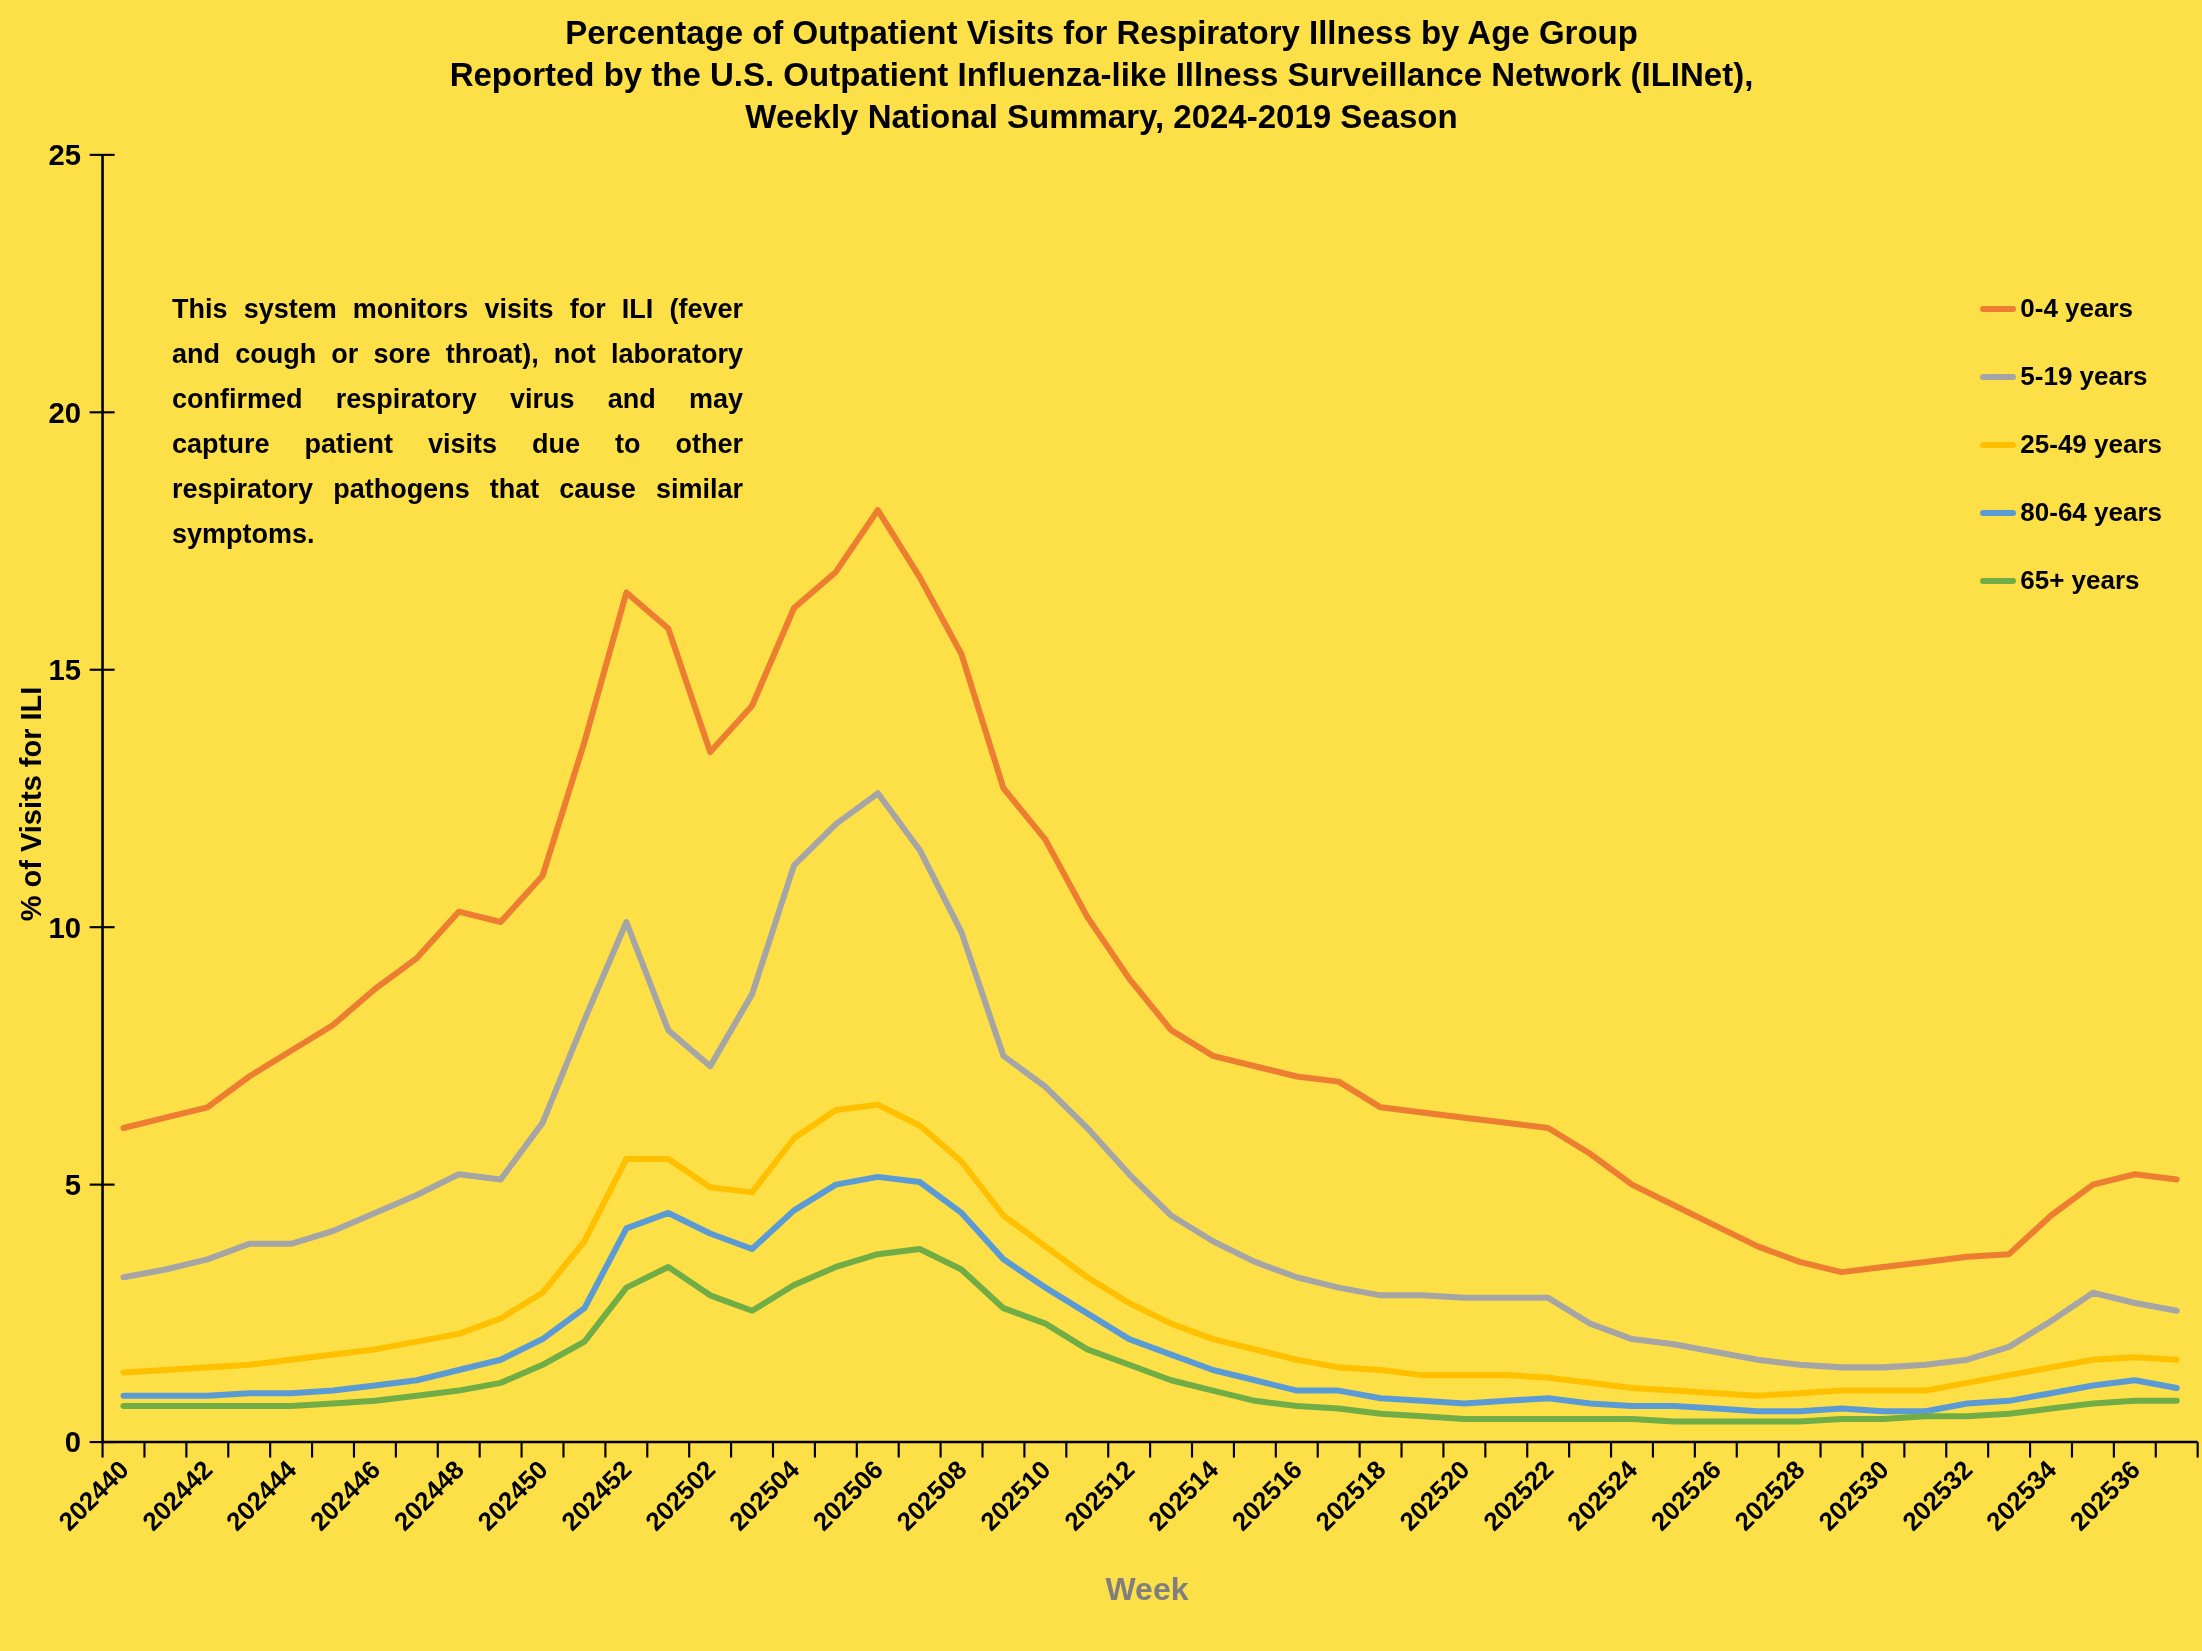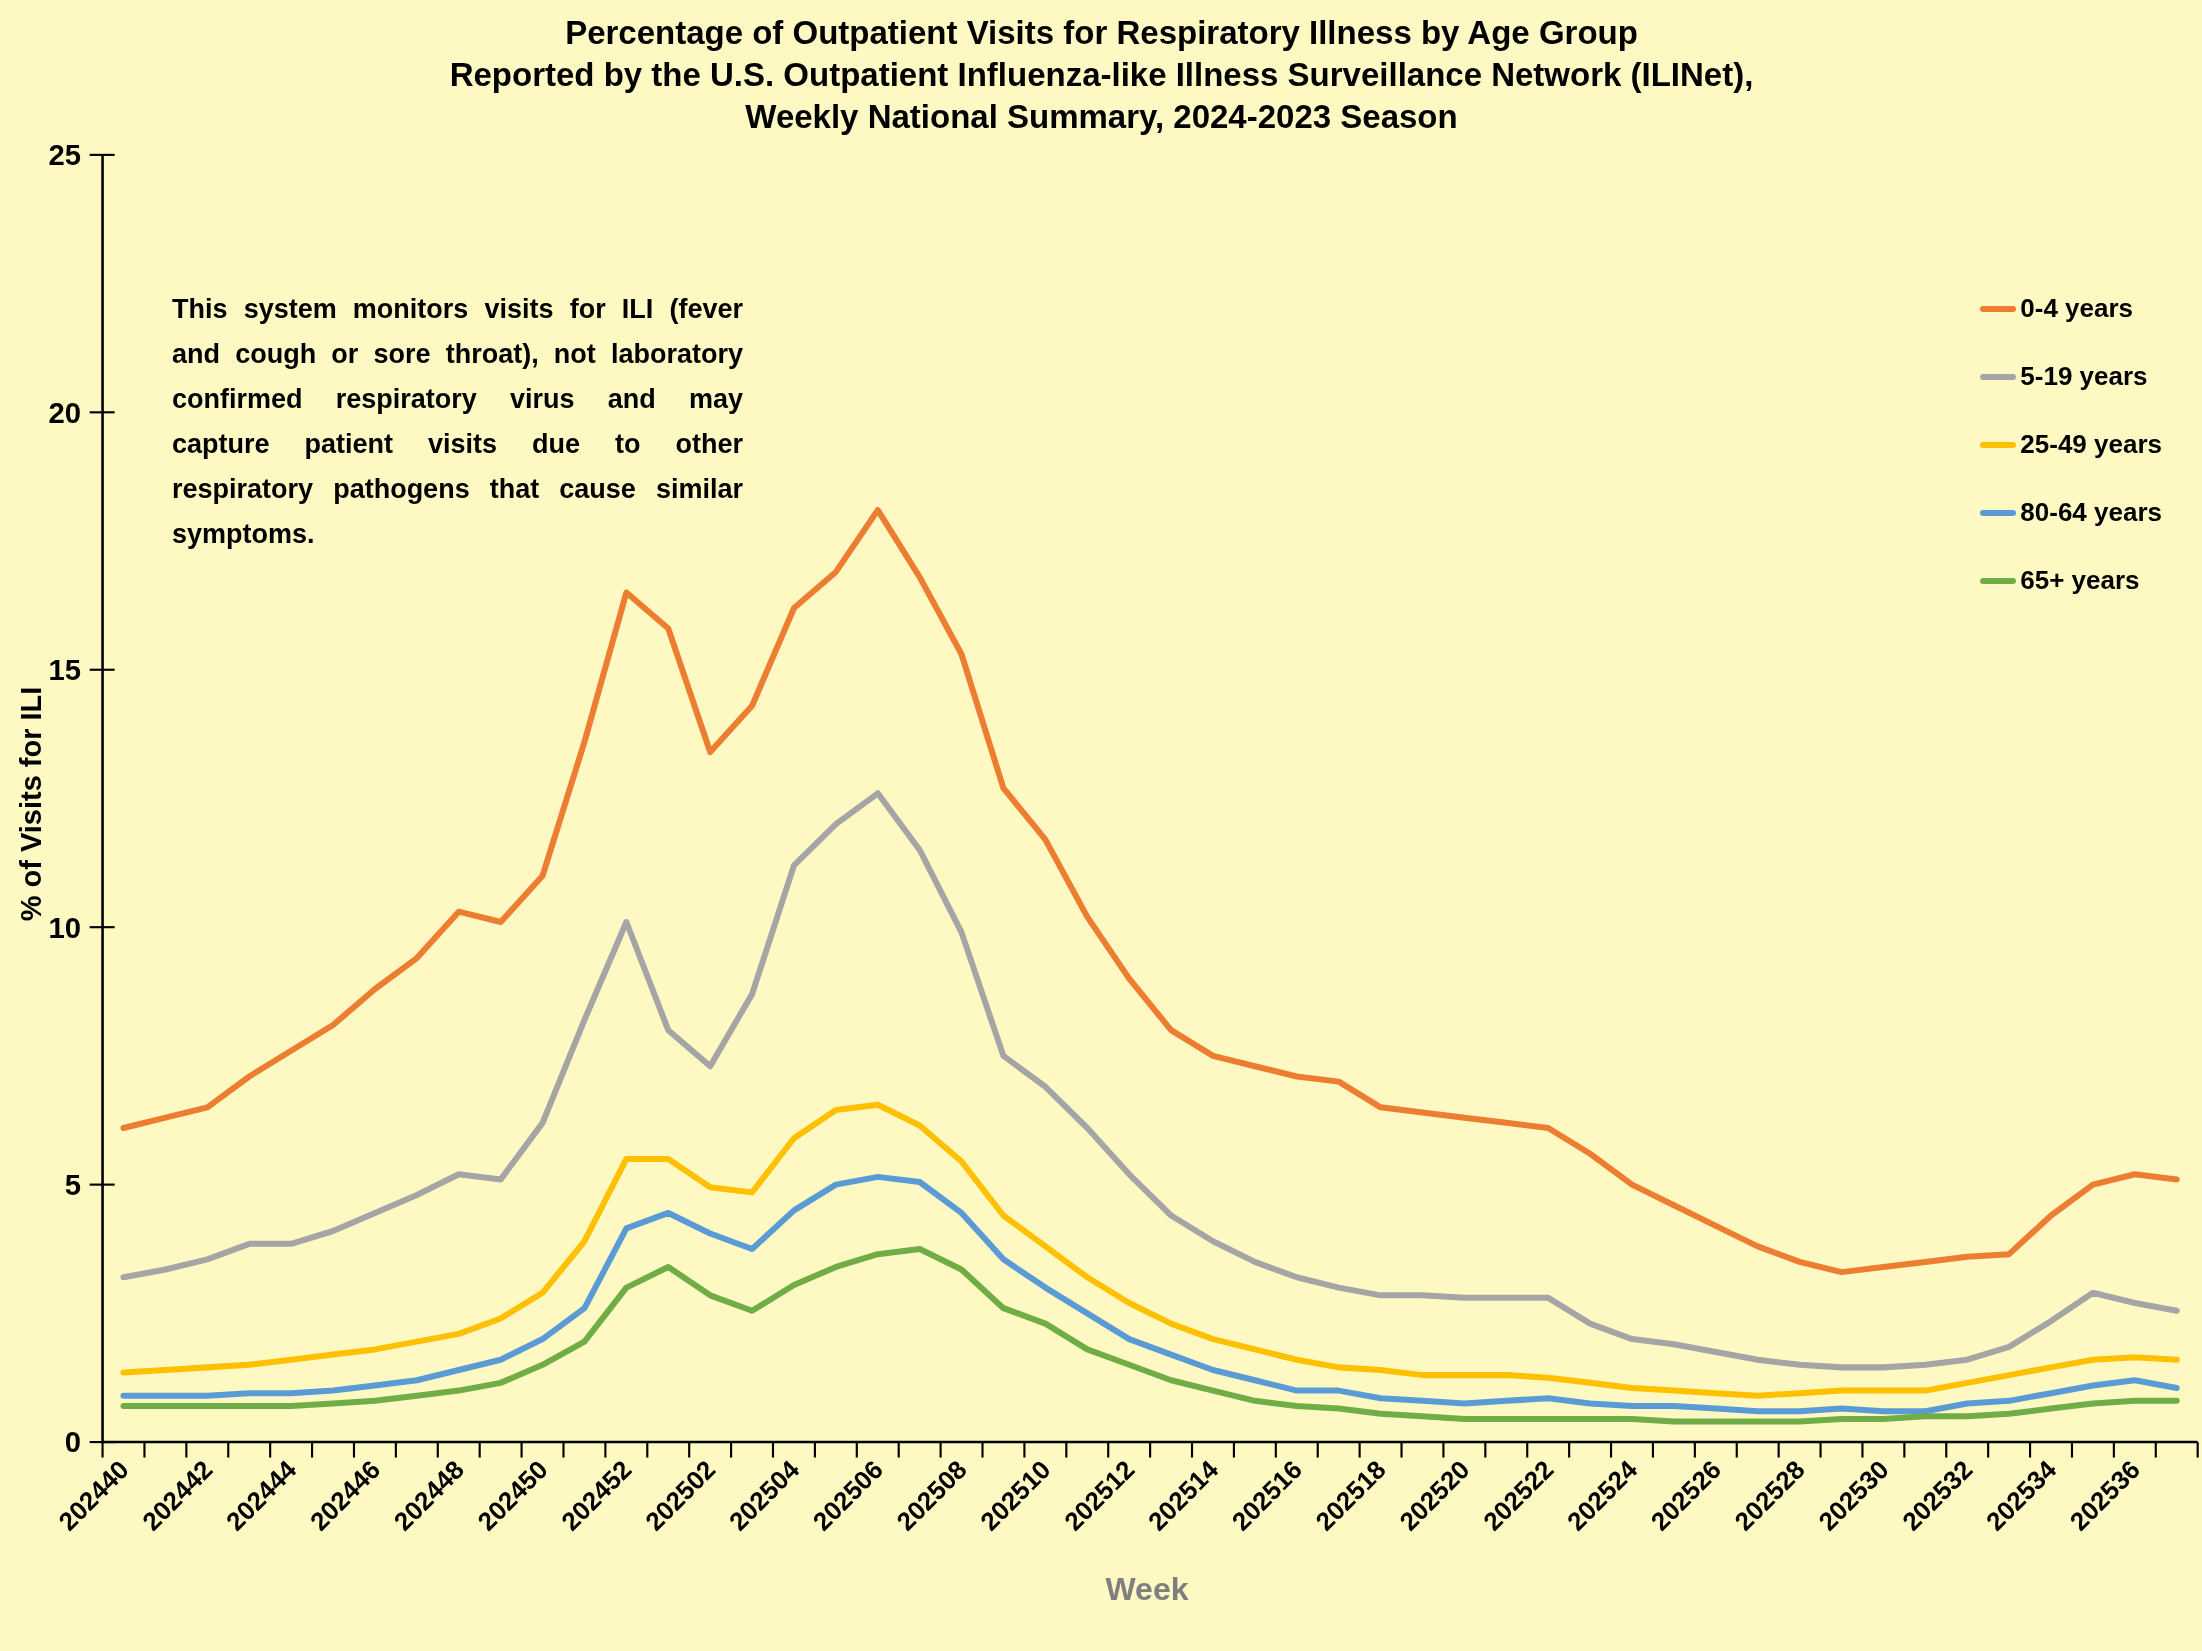--- a/index.html
+++ b/index.html
@@ -1,17 +1,17 @@
 <!DOCTYPE html>
 <html style="font-size:13.8px"><head>
 <meta charset="utf-8">
 <style>
   html,body{margin:0;padding:0;background:#ffffff;}
   body{width:2203px;height:1652px;overflow:hidden;font-family:"Liberation Sans",sans-serif;}
-  .stage{position:relative;width:2203px;height:1652px;background:#fef9c3;}
+  .stage{position:relative;width:2203px;height:1652px;background:#fde047;}
   .title-block{position:absolute;top:12px;left:0;width:2203px;text-align:center;
     font-weight:bold;font-size:33px;line-height:42px;color:#000;}
   .annotation{position:absolute;left:172px;top:287px;width:571px;
     font-weight:bold;font-size:27px;line-height:45px;color:#000;
     text-align:justify;text-align-last:left;}
   .y-title{position:absolute;left:31px;top:804px;transform:translate(-50%,-50%) rotate(-90deg);
     font-weight:bold;font-size:29px;color:#000;white-space:nowrap;}
   .x-title{position:absolute;left:1147px;top:1589px;transform:translate(-50%,-50%);
     font-weight:bold;font-size:32px;color:#7F7F7F;}
   svg#plot{position:absolute;left:0;top:0;width:2203px;height:1652px;}
@@ -21,21 +21,21 @@
   .swatch{display:inline-block;width:36px;height:6px;border-radius:3.4px;flex:0 0 auto;}
 </style>
 </head>
 <body>
 
 <div class="stage">
 
   <div class="title-block">
     <div>Percentage of Outpatient Visits for Respiratory Illness by Age Group</div>
     <div>Reported by the U.S. Outpatient Influenza-like Illness Surveillance Network (ILINet),</div>
-    <div>Weekly National Summary, 2024-2023 Season</div>
+    <div>Weekly National Summary, 2024-2019 Season</div>
   </div>
 
   <div class="annotation">This system monitors visits for ILI (fever and cough or sore throat), not laboratory confirmed respiratory virus and may capture patient visits due to other respiratory pathogens that cause similar symptoms.</div>
 
   <div class="y-title">% of Visits for ILI</div>
 
   <svg id="plot" viewBox="0 0 2560 1920" xmlns="http://www.w3.org/2000/svg">
       <path d="M 119 180 L 119 1676 L 2554 1676" fill="none" stroke="#000000" stroke-width="3"></path>
       <line x1="104" x2="133" y1="1676" y2="1676" stroke="#000000" stroke-width="2.5"></line>
       <text x="94" y="1688" text-anchor="end" font-size="34">0</text>

